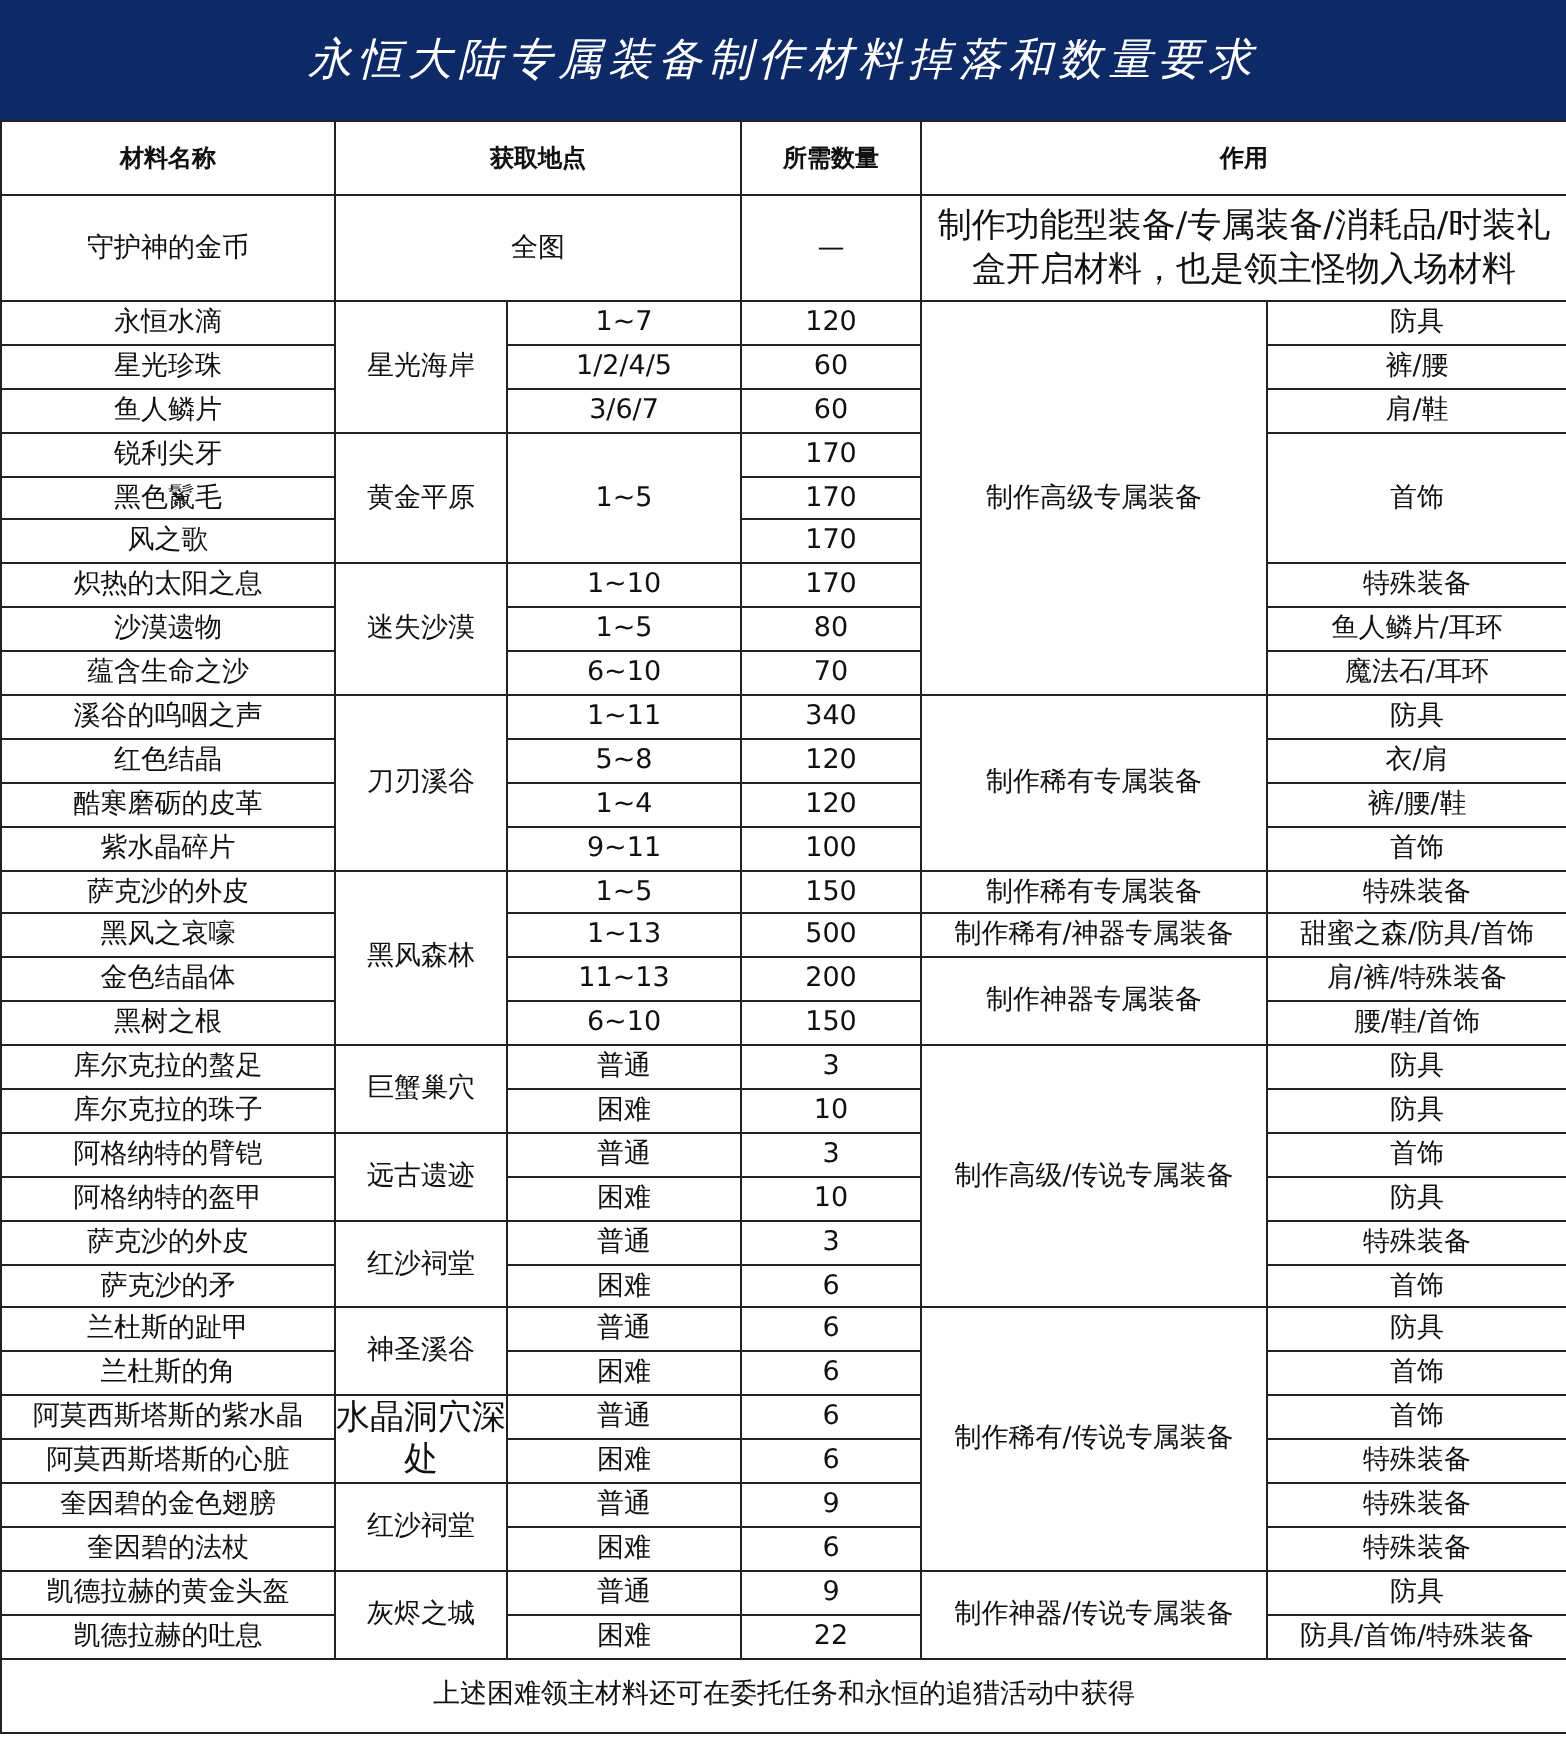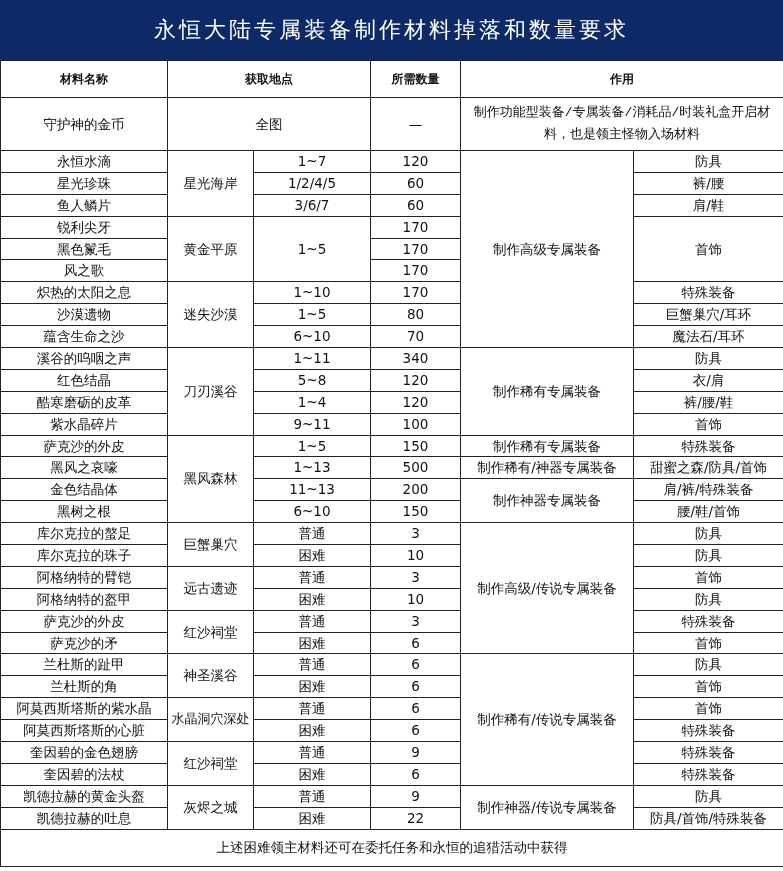--- a/index.html
+++ b/index.html
@@ -1,24 +1,24 @@
 <!DOCTYPE html>
 <html><head>
 <meta charset="utf-8">
 <style>
   html, body { margin:0; padding:0; background:#fff; }
   body { width:783px; height:871px; overflow:hidden; font-family:"DejaVu Sans","Liberation Sans",sans-serif; color:#111; }
   .banner { height:60px; background:#0d2a66; color:#fff; display:flex; align-items:center; justify-content:center;
-            font-family:"DejaVu Serif","Liberation Serif",serif; font-size:22px; letter-spacing:3px; }
+            font-family:"DejaVu Serif","Liberation Serif",serif; font-size:22px; letter-spacing:3px;font-style:italic; }
   table { border-collapse:collapse; width:783px; table-layout:fixed; }
   td, th { border:1px solid #222; text-align:center; vertical-align:middle; padding:0; font-size:13.5px; line-height:15px; overflow:hidden; white-space:nowrap; }
   th { font-weight:bold; font-size:12px; height:36px; }
   tr.r td { height:20.9px; }
   tr.gold td { height:52px; }
-  td.wrap { white-space:normal; line-height:22px; font-size:13px;font-family:Liberation Mono, monospace; }
+  td.wrap { white-space:normal; line-height:22px; font-size:17px; }
   td.foot { height:36px; font-size:13.5px; }
 </style>
 </head>
 <body>
 
 <div class="banner">永恒大陆专属装备制作材料掉落和数量要求</div>
 
 <table>
   <colgroup>
     <col style="width:167px">
@@ -83,21 +83,21 @@
     <td>炽热的太阳之息</td>
     <td rowspan="3">迷失沙漠</td>
     <td>1~10</td>
     <td>170</td>
     <td>特殊装备</td>
   </tr>
   <tr class="r">
     <td>沙漠遗物</td>
     <td>1~5</td>
     <td>80</td>
-    <td>巨蟹巢穴/耳环</td>
+    <td>鱼人鳞片/耳环</td>
   </tr>
   <tr class="r">
     <td>蕴含生命之沙</td>
     <td>6~10</td>
     <td>70</td>
     <td>魔法石/耳环</td>
   </tr>
 
   <tr class="r">
     <td>溪谷的呜咽之声</td>

